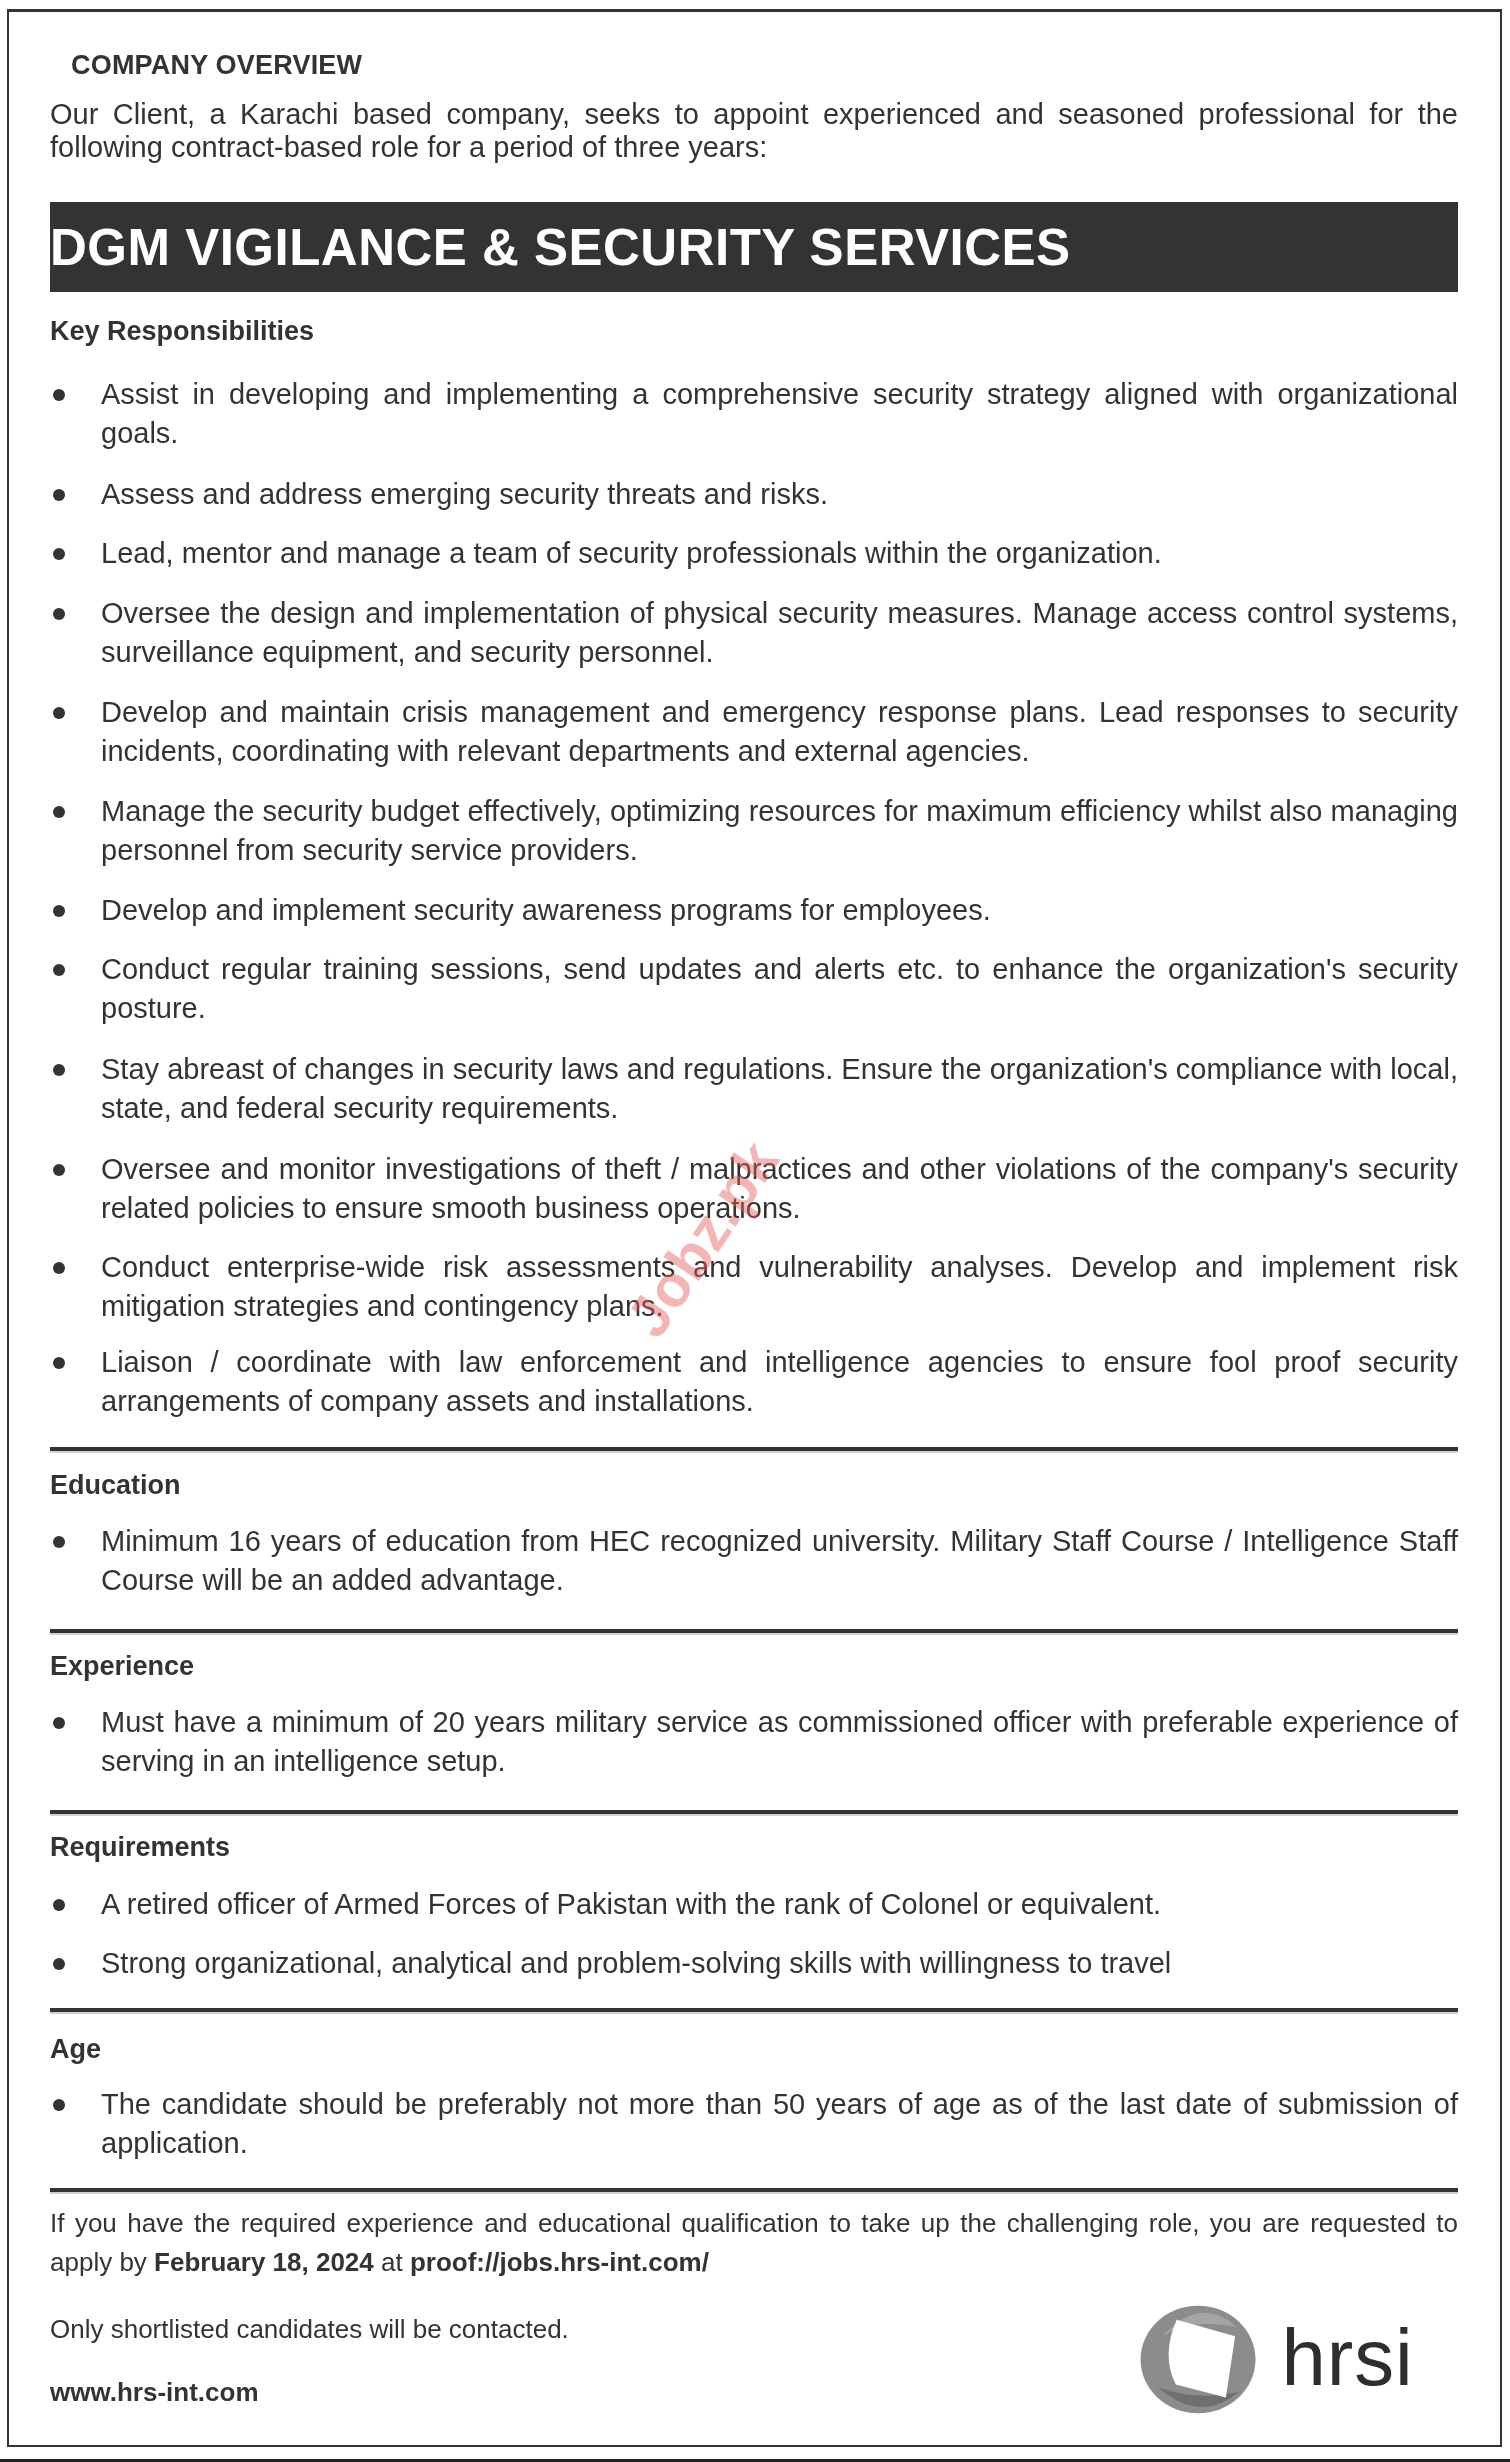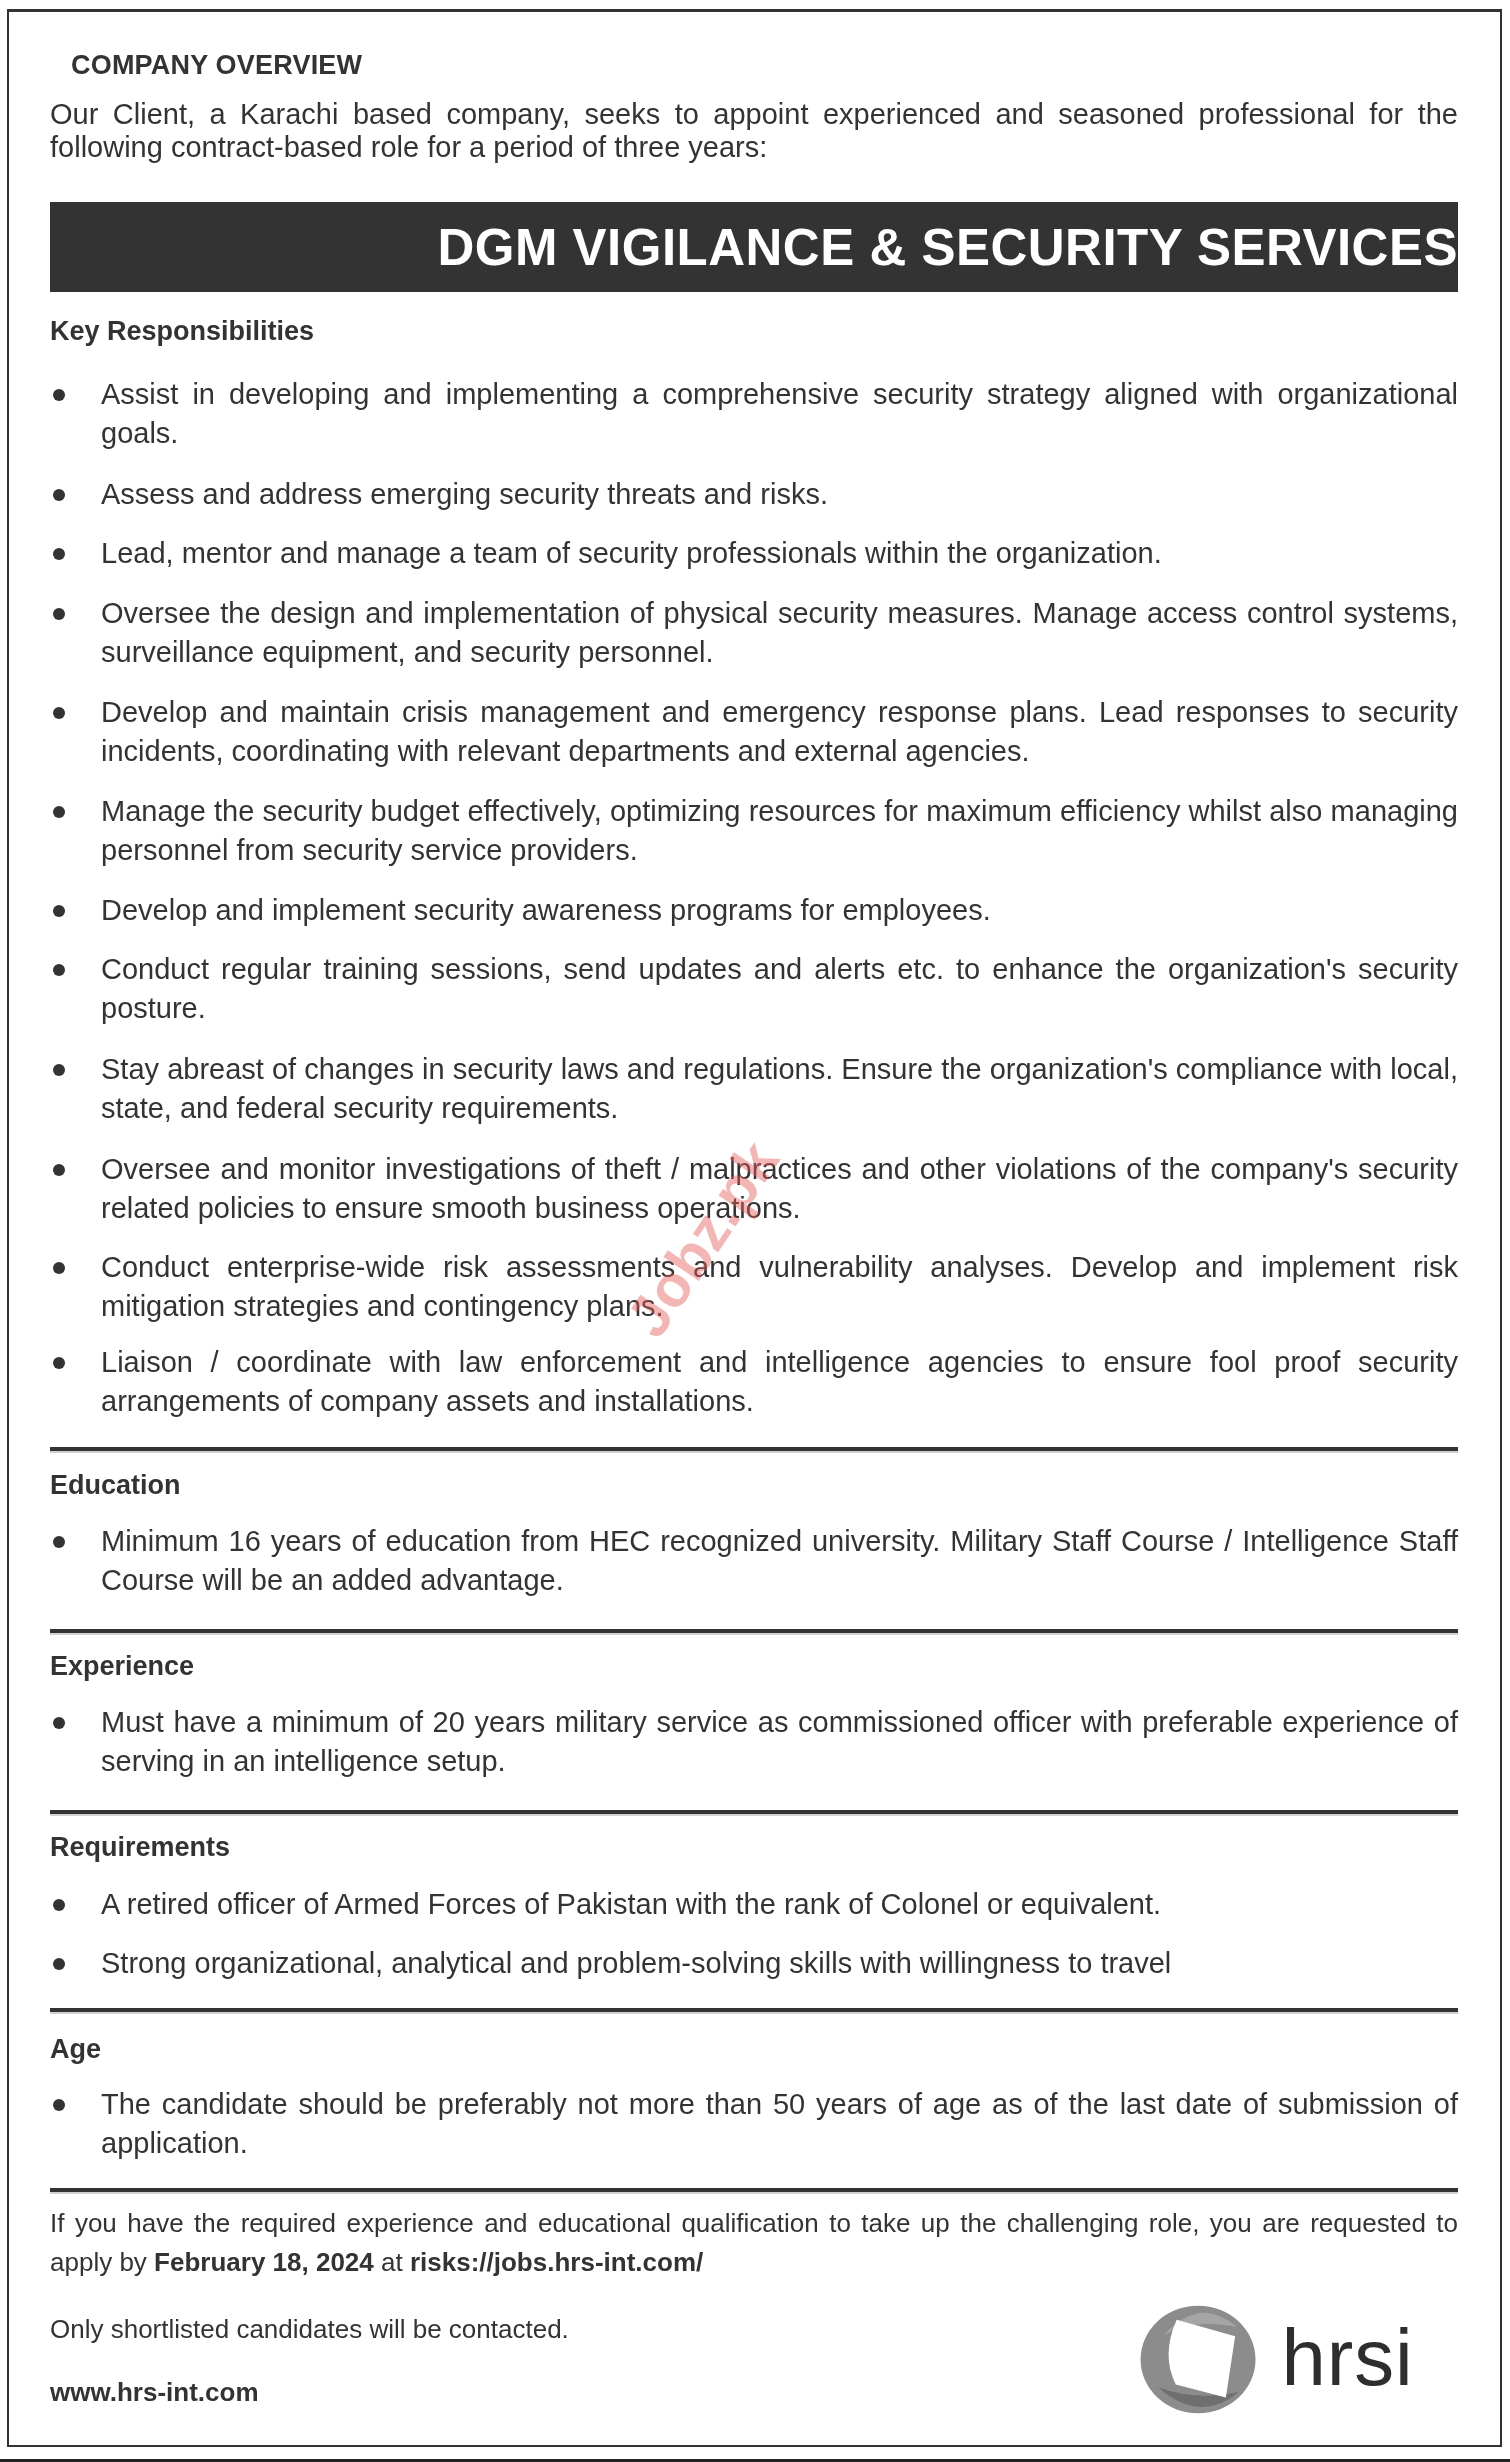--- a/index.html
+++ b/index.html
@@ -5,21 +5,21 @@
   html, body { margin: 0; padding: 0; background: #ffffff; }
   body { width: 1510px; height: 2462px; position: relative; overflow: hidden;
          font-family: "Liberation Sans", "DejaVu Sans", sans-serif; color: #333333; }
   .frame { position: absolute; left: 7.4px; top: 9.3px; width: 1491px; height: 2433px;
            border: 2.8px solid #333333; border-top-width: 3.7px; box-sizing: content-box; }
   .bottom-strip { position: absolute; left: 0; top: 2459px; width: 1510px; height: 3.7px; background: #222222; }
   .abs { position: absolute; }
   .heading-caps { left: 50px; top: 50px; font-size: 27px; font-weight: bold; color: #333; letter-spacing: 0.2px; margin-left: 21px; }
   .intro { left: 50px; top: 98px; width: 1408px; font-size: 29px; line-height: 33px; text-align: justify; color: #333; }
   .title-bar { left: 50px; top: 202px; width: 1408px; height: 90px; background: #333333;
-               display: flex; align-items: center; justify-content: flex-end; }
+               display: flex; align-items: center; justify-content: flex-start; }
   .title-bar span { color: #ffffff; font-weight: bold; font-size: 51px; letter-spacing: 0.5px; }
   .sec-head { left: 50px; font-size: 27px; font-weight: bold; color: #333; }
   .bullet { position: absolute; left: 50px; width: 1408px; }
   .bullet .dot { position: absolute; left: 2.8px; width: 12px; height: 12px; border-radius: 50%; background: #333; }
   .bullet .txt { position: absolute; left: 51px; width: 1357px; font-size: 29px; line-height: 39px;
                  text-align: justify; text-align-last: left; color: #333; }
   .sep { position: absolute; left: 50px; width: 1408px; height: 3.7px; background: #333333;
          box-shadow: 0 1.9px 0 #cfcfcf; }
   .footer-p { left: 50px; width: 1408px; font-size: 26px; line-height: 39px; color: #333; text-align: justify; text-align-last: left; }
   .footer-p b { font-weight: bold; }
@@ -127,21 +127,21 @@
   <span class="dot" style="top:14px"></span>
   <div class="txt">The candidate should be preferably not more than 50 years of age as of the last date of submission of application.</div>
 </div>
 
 <div class="sep" style="top:2188px"></div>
 
 <div class="abs footer-p" style="top:2204px">
   <span>If you have the required experience and educational qualification to take up the challenging role, you are requested to apply by</span>
   <b>February 18, 2024</b>
   <span>at</span>
-  <b>risks://jobs.hrs-int.com/</b>
+  <b>proof://jobs.hrs-int.com/</b>
 </div>
 <div class="abs footer-p" style="top:2310px">Only shortlisted candidates will be contacted.</div>
 <div class="abs www">www.hrs-int.com</div>
 
 <div class="logo">
   <svg width="343" height="121" viewBox="0 0 370 130">
     <g>
       <ellipse cx="68" cy="65" rx="62" ry="58" fill="#8c8c8c"></ellipse>
       <path d="M30 40 Q70 -5 110 30 Q60 20 30 40 Z" fill="#a5a5a5"></path>
       <path d="M25 95 Q70 135 112 100 Q65 110 25 95 Z" fill="#6f6f6f"></path>

